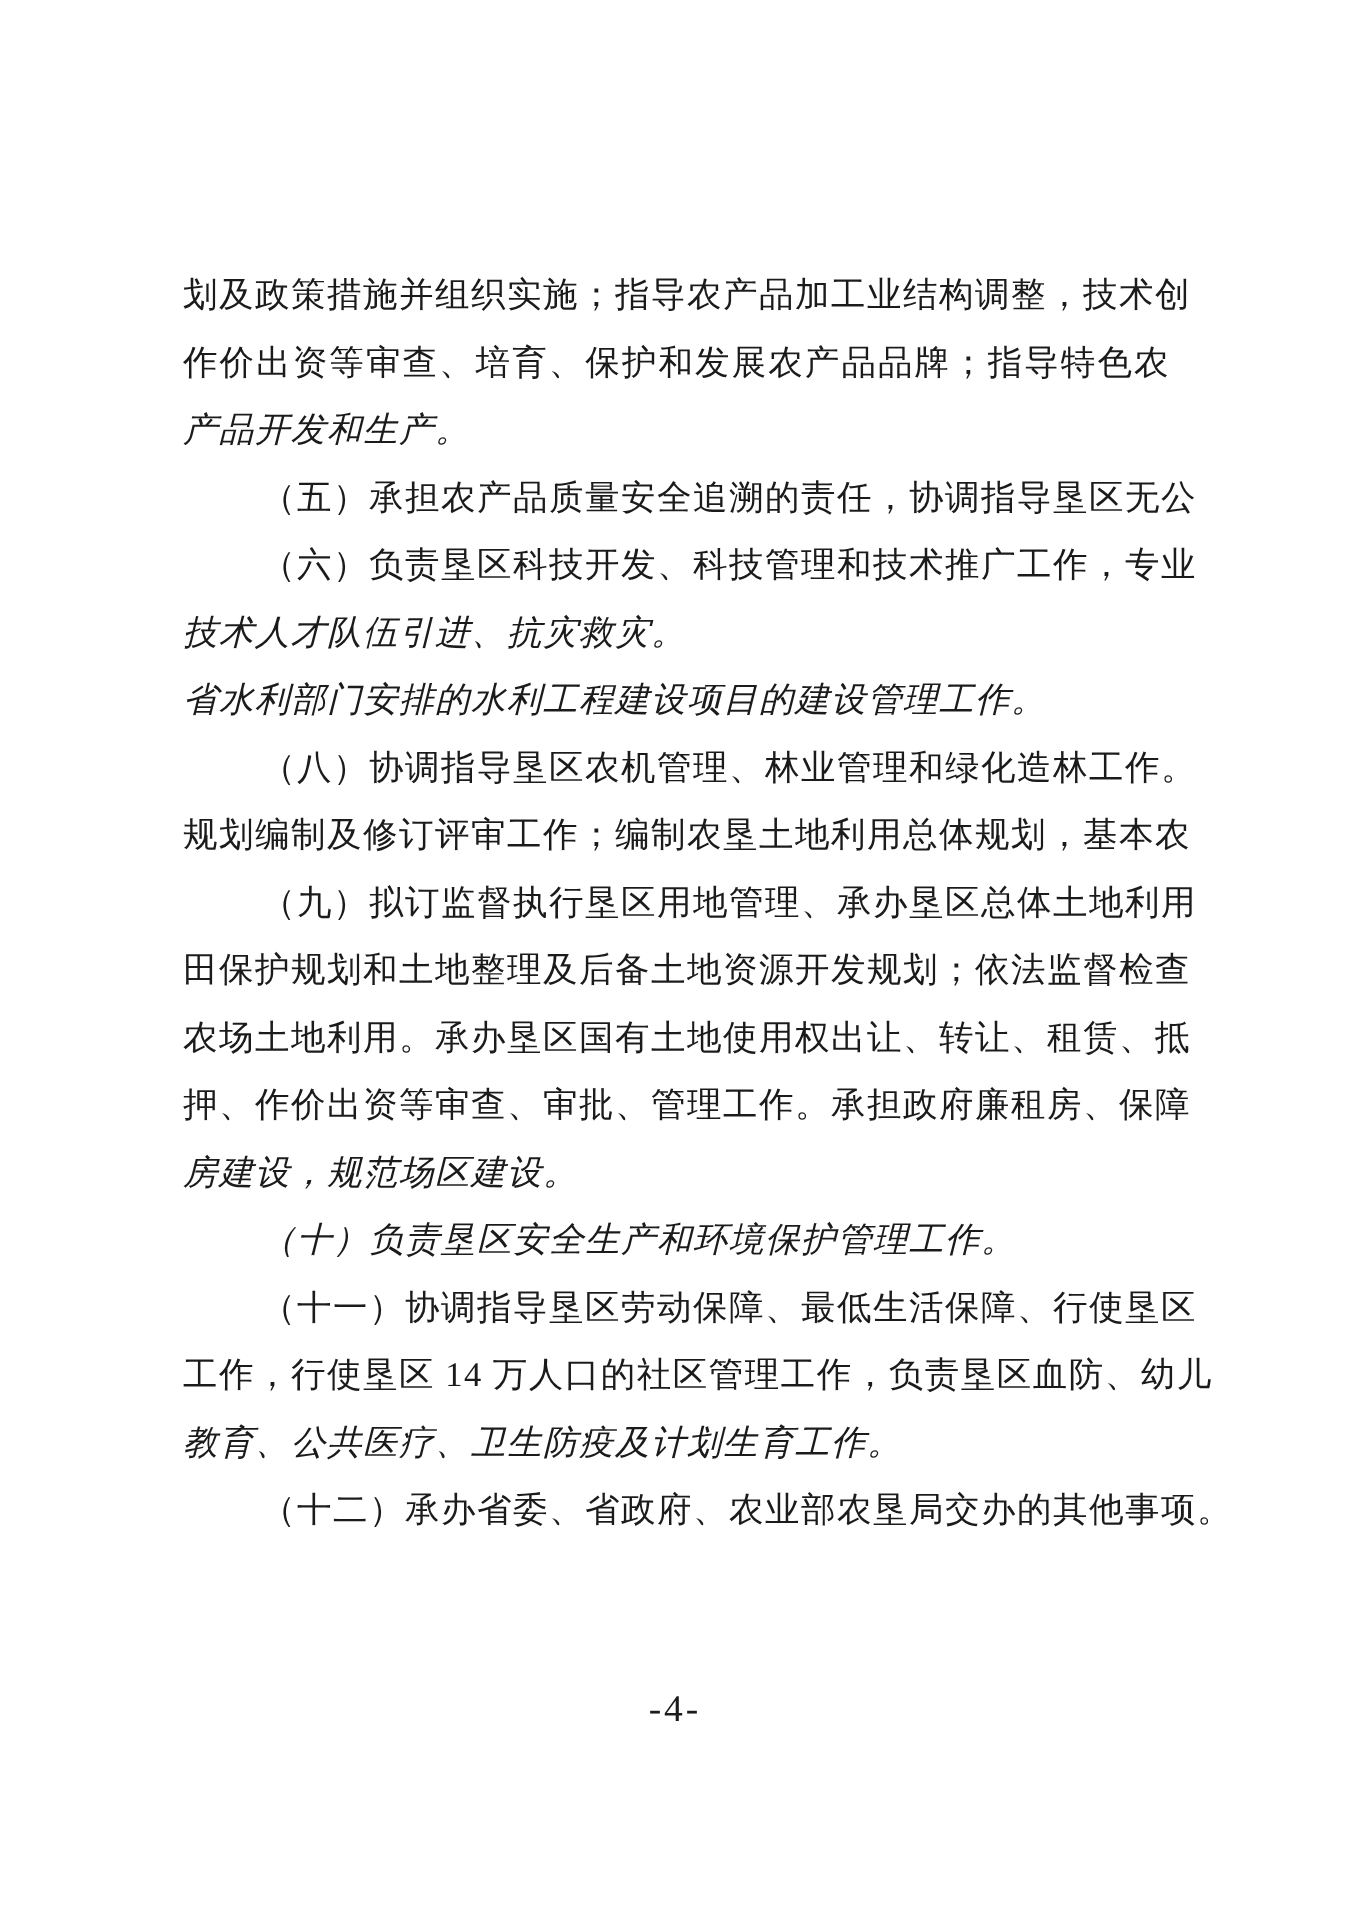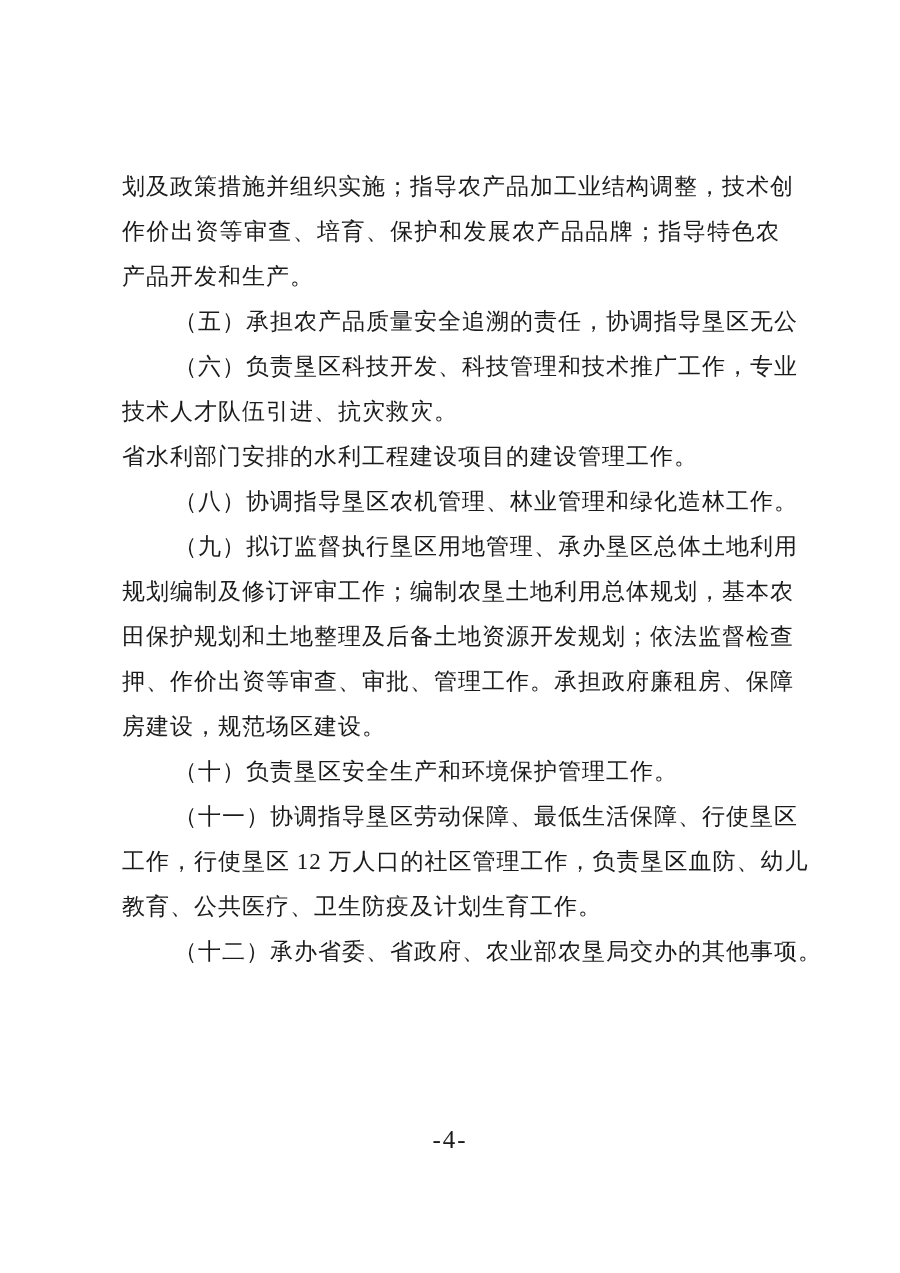--- a/index.html
+++ b/index.html
@@ -13,35 +13,35 @@
     position: relative;
     width: 900px;
     height: 1273px;
     background: #ffffff;
     color: #1b1b1b;
     overflow: hidden;
   }
   .textblock {
     position: absolute;
     left: 122px;
-    top: 164px;
+    top: 174px;
     width: 658px;
   }
   .line {
     height: 45px;
     line-height: 45px;
     font-size: 23px;
     letter-spacing: 1px;
     white-space: nowrap;
     text-align: justify;
     text-align-last: justify;
     text-justify: inter-character;
   }
   .line.indent { padding-left: 52px; }
-  .line.short  { text-align-last: left; }
+  .line.short  { text-align-last: left; font-style: italic; }
   .pagenum {
     position: absolute;
     left: 0;
     top: 1117px;
     width: 900px;
     height: 45px;
     line-height: 45px;
     text-align: center;
     font-size: 25px;
     letter-spacing: 2px;
@@ -54,25 +54,26 @@
 <div class="page">
   <div class="textblock">
     <div class="line">划及政策措施并组织实施；指导农产品加工业结构调整，技术创</div>
     <div class="line">作价出资等审查、培育、保护和发展农产品品牌；指导特色农</div>
     <div class="line short">产品开发和生产。</div>
     <div class="line indent">（五）承担农产品质量安全追溯的责任，协调指导垦区无公</div>
     <div class="line indent">（六）负责垦区科技开发、科技管理和技术推广工作，专业</div>
     <div class="line short">技术人才队伍引进、抗灾救灾。</div>
     <div class="line short">省水利部门安排的水利工程建设项目的建设管理工作。</div>
     <div class="line indent">（八）协调指导垦区农机管理、林业管理和绿化造林工作。</div>
+    <div class="line">规划编制及修订评审工作；编制农垦土地利用总体规划，基本农</div>
     <div class="line indent">（九）拟订监督执行垦区用地管理、承办垦区总体土地利用</div>
-    <div class="line">规划编制及修订评审工作；编制农垦土地利用总体规划，基本农</div>
     <div class="line">田保护规划和土地整理及后备土地资源开发规划；依法监督检查</div>
+    <div class="line">农场土地利用。承办垦区国有土地使用权出让、转让、租赁、抵</div>
     <div class="line">押、作价出资等审查、审批、管理工作。承担政府廉租房、保障</div>
     <div class="line short">房建设，规范场区建设。</div>
     <div class="line indent short">（十）负责垦区安全生产和环境保护管理工作。</div>
     <div class="line indent">（十一）协调指导垦区劳动保障、最低生活保障、行使垦区</div>
-    <div class="line">工作，行使垦区 12 万人口的社区管理工作，负责垦区血防、幼儿</div>
+    <div class="line">工作，行使垦区 14 万人口的社区管理工作，负责垦区血防、幼儿</div>
     <div class="line short">教育、公共医疗、卫生防疫及计划生育工作。</div>
     <div class="line indent">（十二）承办省委、省政府、农业部农垦局交办的其他事项。</div>
   </div>
   <div class="pagenum">-4-</div>
 </div>
 
 </body></html>

